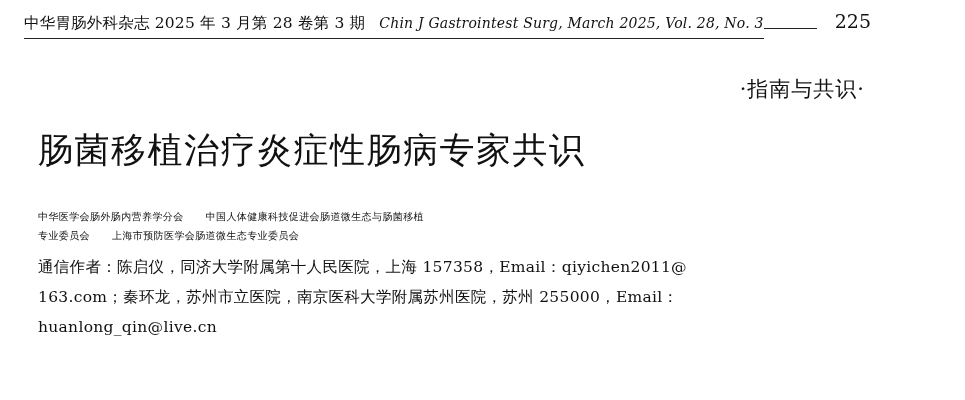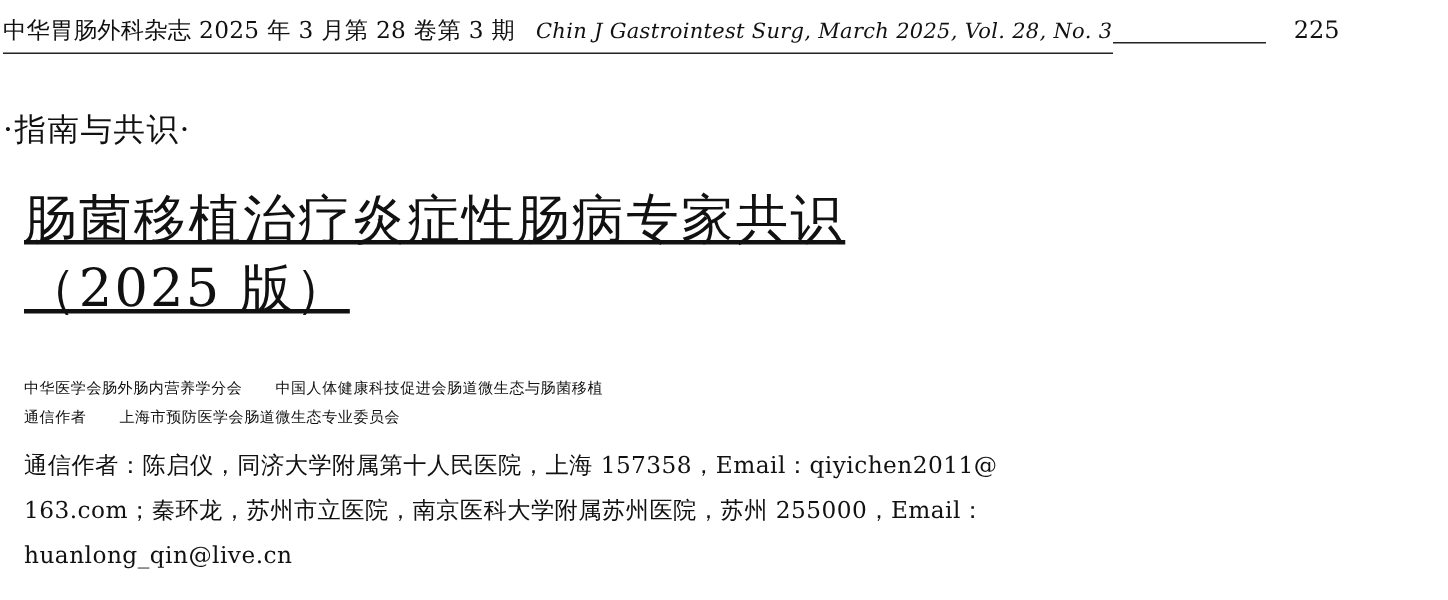--- a/index.html
+++ b/index.html
@@ -12,21 +12,21 @@
     background: #ffffff;
     font-family: "DejaVu Serif", "Liberation Serif", serif;
     color: #111111;
     overflow: hidden;
   }
   .page {
     position: relative;
     width: 895px;
     height: 400px;
     box-sizing: border-box;
-    padding: 0 2px;
+    padding: 0 24px;
   }
 
   
   .runhead {
     display: flex;
     align-items: baseline;
     justify-content: space-between;
     padding-top: 10px;
   }
   .runhead-left {
@@ -40,51 +40,50 @@
   .runhead-left .cn {
     font-family: "DejaVu Serif", "Liberation Serif", serif;
   }
   .runhead-left .en {
     font-size: 14px;
     font-style: italic;
     margin-left: 14px;
     font-family: "DejaVu Serif", "Liberation Serif", serif;
   }
   .runhead-right {
-    font-size: 16px;
+    font-size: 19px;
     padding-bottom: 4px;
     margin-left: 18px;
     flex: 0 0 auto;
   }
   .rule-fill {
     flex: 1 1 auto;
     border-bottom: 1px solid #222;
     align-self: stretch;
     margin-bottom: 4px;
     height: 18px;
   }
 
   
   .category {
-    text-align: left;
+    text-align: right;
     font-size: 21px;
     letter-spacing: 1px;
     margin-top: 36px;
     padding-right: 6px;
   }
 
   
   .title {
     font-size: 35px;
     line-height: 1.25;
     letter-spacing: 1.5px;
     margin-top: 26px;
     margin-left: 14px;
     font-weight: normal;
-    text-decoration: underline;
   }
   .title-line2 {
     margin-top: 2px;
   }
 
   
   .authors {
     margin-top: 34px;
     margin-left: 14px;
     font-size: 10px;
@@ -116,29 +115,28 @@
       <span class="cn">中华胃肠外科杂志 2025 年 3 月第 28 卷第 3 期</span><span class="en">Chin J Gastrointest Surg, March 2025, Vol. 28, No. 3</span>
     </div>
     <div class="rule-fill"></div>
     <div class="runhead-right">225</div>
   </div>
 
   <div class="category">·指南与共识·</div>
 
   <h1 class="title">
     <div>肠菌移植治疗炎症性肠病专家共识</div>
-    <div class="title-line2">（2025 版）</div>
   </h1>
 
   <div class="authors">
     <div>
       <span>中华医学会肠外肠内营养学分会</span><span class="aff-gap"></span><span>中国人体健康科技促进会肠道微生态与肠菌移植</span>
     </div>
     <div>
-      <span>通信作者</span><span class="aff-gap"></span><span>上海市预防医学会肠道微生态专业委员会</span>
+      <span>专业委员会</span><span class="aff-gap"></span><span>上海市预防医学会肠道微生态专业委员会</span>
     </div>
   </div>
 
   <div class="corr">
     <div>通信作者：陈启仪，同济大学附属第十人民医院，上海 157358，Email：qiyichen2011@</div>
     <div>163.com；秦环龙，苏州市立医院，南京医科大学附属苏州医院，苏州 255000，Email：</div>
     <div>huanlong_qin@live.cn</div>
   </div>
 
 </div>

